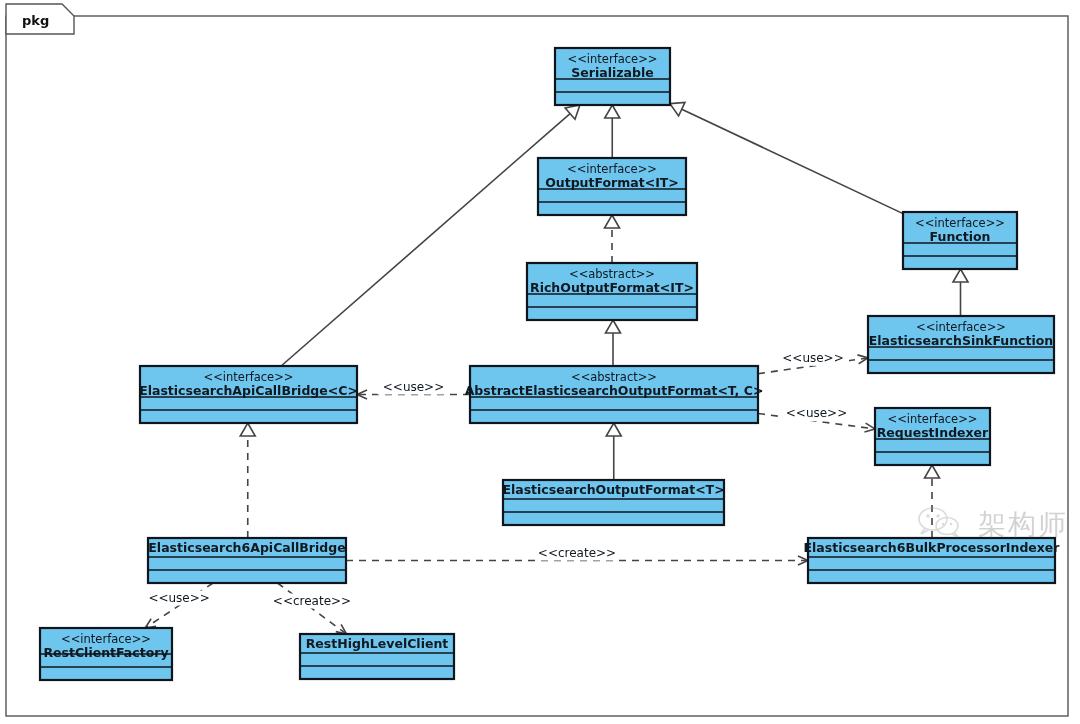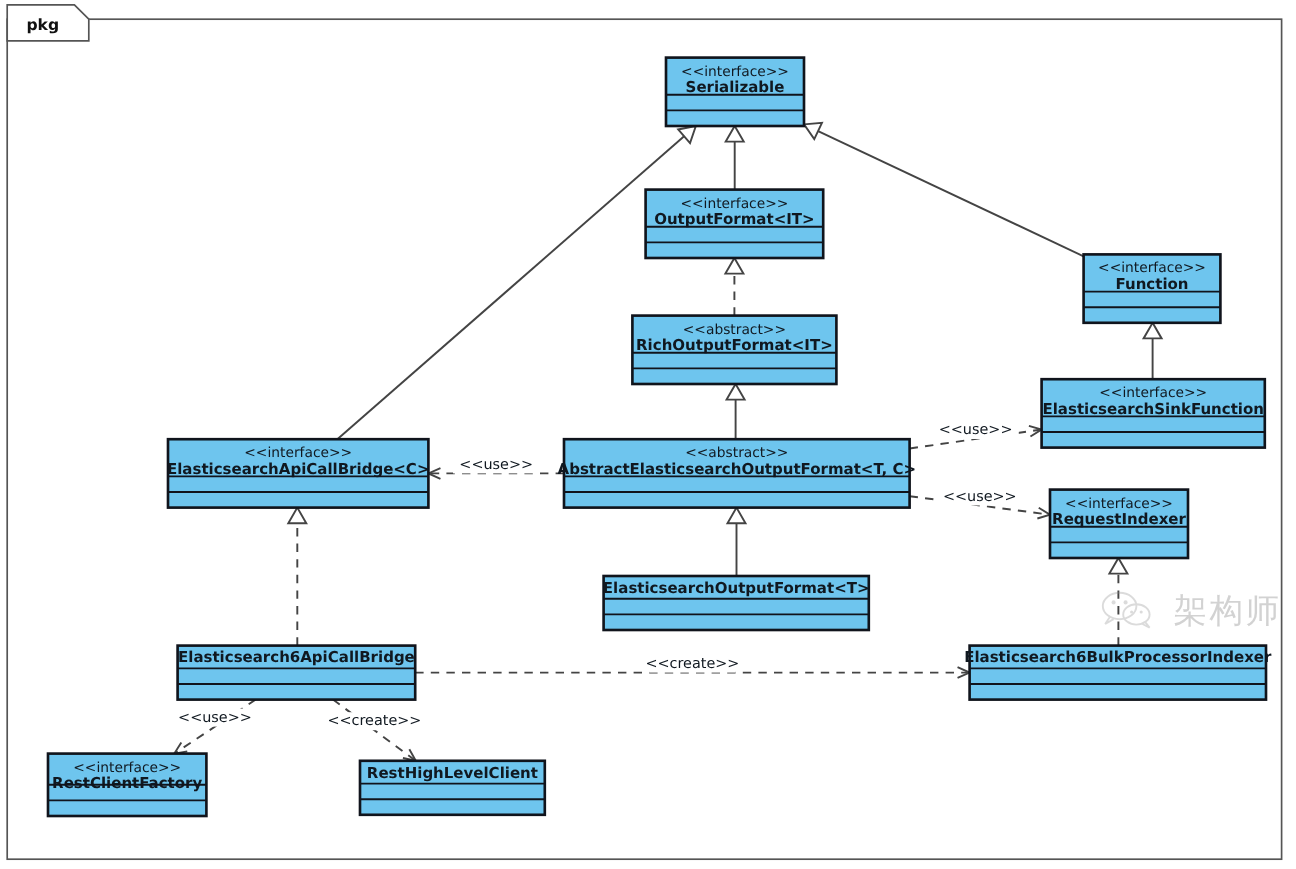--- a/index.html
+++ b/index.html
@@ -19,21 +19,21 @@
   .cls-sep{stroke:#10141c;stroke-width:1.6;}
   .cls-stereo{font-size:11.5px;fill:#101820;text-anchor:middle;font-family:"DejaVu Sans","Liberation Sans",sans-serif;}
   .cls-name{font-size:12.5px;font-weight:bold;fill:#101820;text-anchor:middle;font-family:"DejaVu Sans","Liberation Sans",sans-serif;}
 
   .edge-solid{stroke:#444444;stroke-width:1.6;fill:none;}
   .edge-dashed{stroke:#444444;stroke-width:1.6;fill:none;stroke-dasharray:7 6;}
   .tri-hollow{fill:#ffffff;stroke:#444444;stroke-width:1.6;}
   .arrow-open{fill:none;stroke:#444444;stroke-width:1.6;}
   .edge-label{font-size:12px;fill:#101820;text-anchor:middle;font-family:"DejaVu Sans","Liberation Sans",sans-serif;}
 
-  .wm{position:absolute;right:12px;bottom:16px;display:flex;align-items:center;gap:17px;opacity:.30;}
+  .wm{position:absolute;right:12px;bottom:0;display:flex;align-items:flex-start;gap:17px;opacity:.30;}
   .wm-text{font-size:28px;color:#6d6d6d;font-family:"DejaVu Sans","Liberation Sans",sans-serif;letter-spacing:2px;}
 </style>
 </head>
 <body>
 
 <div id="stage">
 
   <svg id="diagram" viewBox="0 0 1080 724">
     <g id="frame-layer">
       <rect class="frame-rect" x="6" y="16" width="1062" height="700"></rect>

